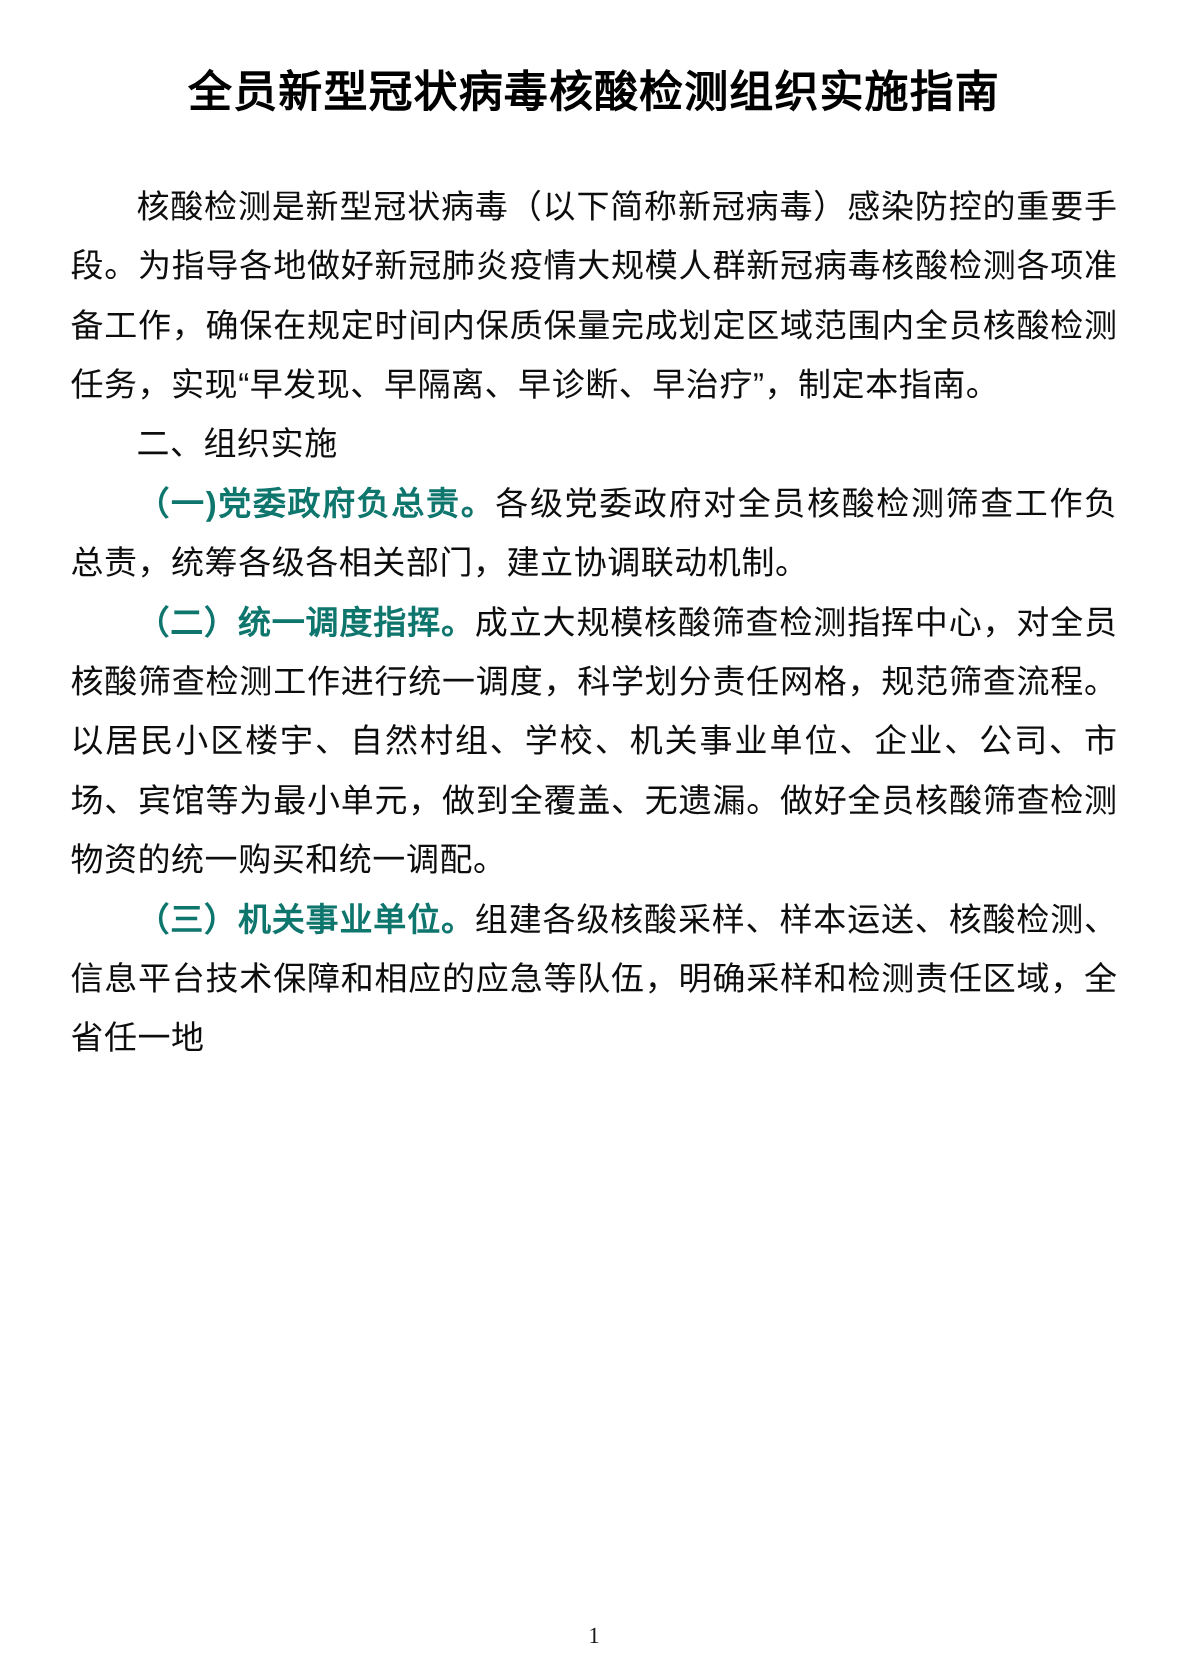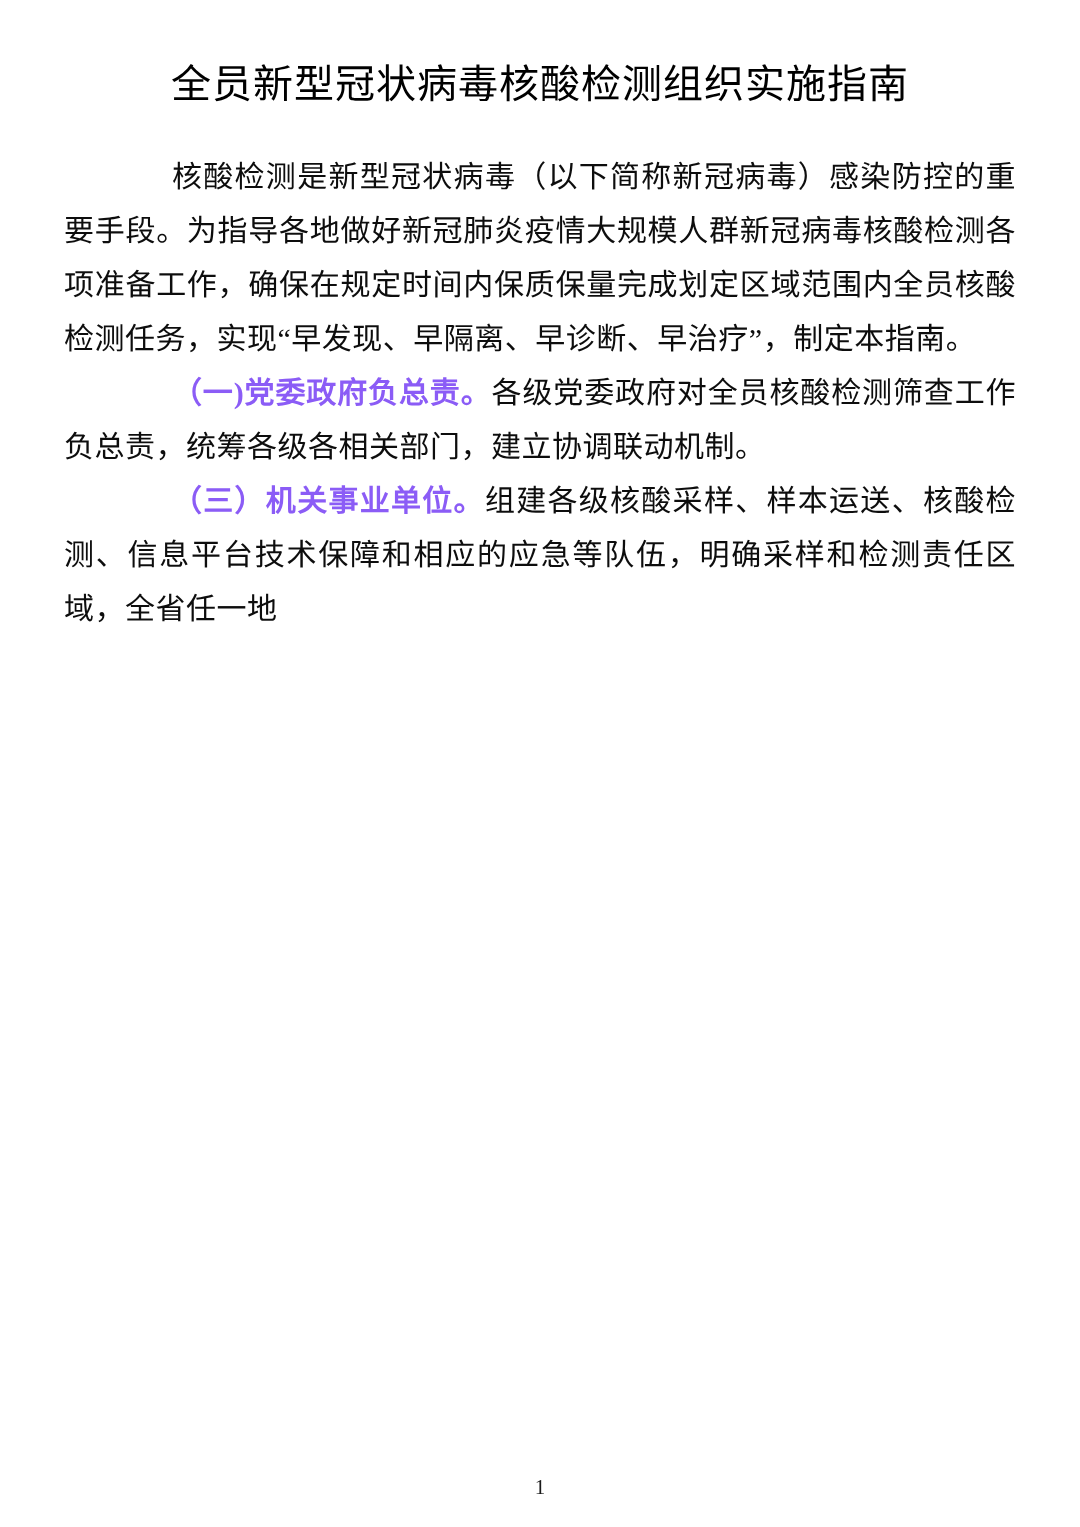--- a/index.html
+++ b/index.html
@@ -13,44 +13,42 @@
     height: 1527px;
     margin: 0 auto;
     background: #ffffff;
     box-sizing: border-box;
     padding: 58px 64px 0 64px;
     font-family: "Liberation Sans", sans-serif;
     color: #0d0d0d;
     overflow: hidden;
   }
   .doc-title {
-    margin: 0 0 40px 0;
+    margin: 0 0 52px 0;
     font-size: 40px;
     line-height: 52px;
-    font-weight: 400;
+    font-weight: 700;
     text-align: center;
     letter-spacing: 1px;
     color: #000000;
   }
   .para {
     margin: 0;
     font-size: 30px;
     line-height: 54px;
     text-align: justify;
     text-justify: inter-ideograph;
     text-indent: 2em;
     letter-spacing: 0.5px;
     word-break: break-all;
     overflow-wrap: anywhere;
-    font-family: Liberation Serif, serif;
   }
   .para .lead {
     font-weight: 700;
-    color: #8b5cf6;
-    margin-left: 48px;
+    color: #0f766e;
   }
   .page-number {
     position: absolute;
     left: 0;
     right: 0;
     bottom: 28px;
     text-align: center;
     font-size: 21px;
     line-height: 24px;
     font-family: "Liberation Serif", serif;
@@ -61,22 +59,24 @@
 <body>
 
 <div class="page">
 
   <h1 class="doc-title">全员新型冠状病毒核酸检测组织实施指南</h1>
 
   <p class="para"><span class="lead"></span><span>核酸检测是新型冠状病毒（以下简称新冠病毒）感染防控的重要手段。为指导各地做好新冠肺炎疫情大规模人群新冠病毒核酸检测各项准备工作，确保在规定时间内保质保量完成划定区域范围内全员核酸检测任务，实现“早发现、早隔离、早诊断、早治疗”，制定本指南。</span></p>
 
 
 
+  <p class="para"><span class="lead"></span><span>二、组织实施</span></p>
 
 
   <p class="para"><span class="lead">（一)党委政府负总责。</span><span>各级党委政府对全员核酸检测筛查工作负总责，统筹各级各相关部门，建立协调联动机制。</span></p>
 
+  <p class="para"><span class="lead">（二）统一调度指挥。</span><span>成立大规模核酸筛查检测指挥中心，对全员核酸筛查检测工作进行统一调度，科学划分责任网格，规范筛查流程。以居民小区楼宇、自然村组、学校、机关事业单位、企业、公司、市场、宾馆等为最小单元，做到全覆盖、无遗漏。做好全员核酸筛查检测物资的统一购买和统一调配。</span></p>
 
   <p class="para"><span class="lead">（三）机关事业单位。</span><span>组建各级核酸采样、样本运送、核酸检测、信息平台技术保障和相应的应急等队伍，明确采样和检测责任区域，全省任一地</span></p>
 
   <div class="page-number">1</div>
 
 </div>
 
 </body></html>

